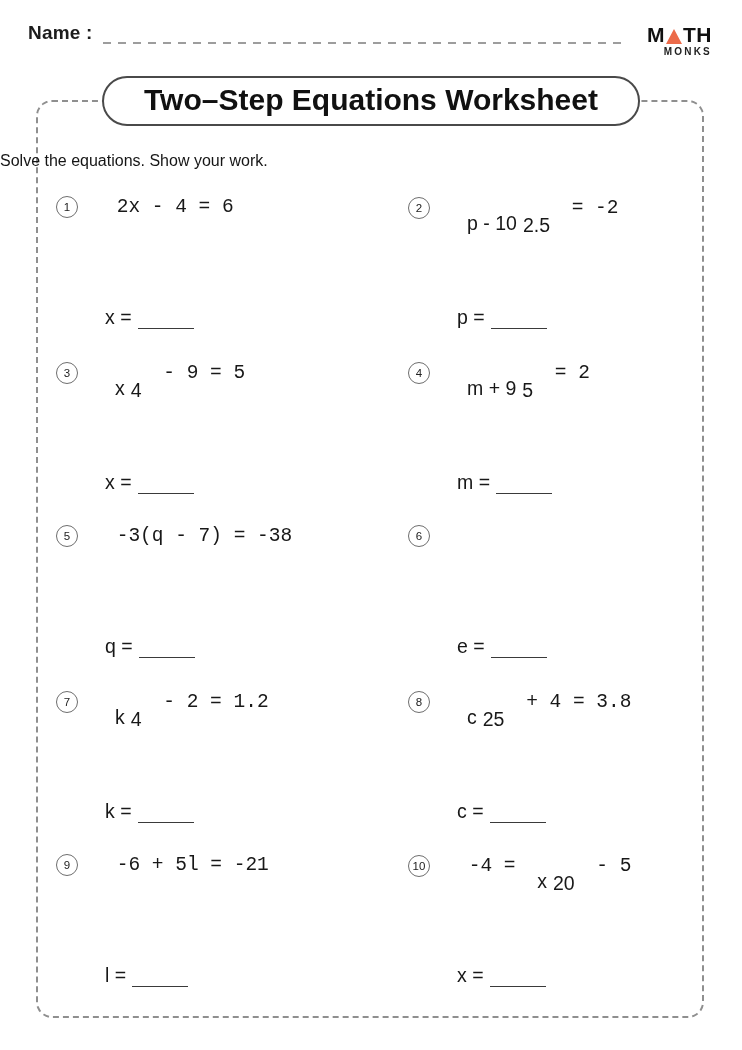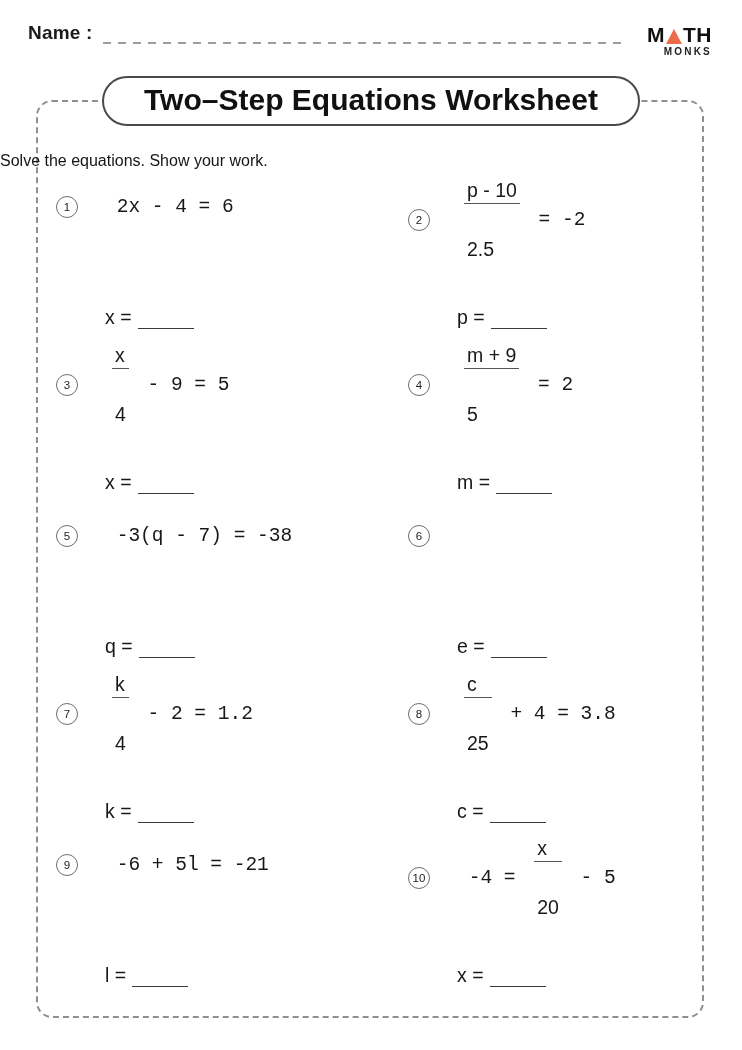--- a/index.html
+++ b/index.html
@@ -39,21 +39,21 @@
     display:grid;grid-template-columns:352px 1fr;grid-auto-rows:164.5px;z-index:1;
   }
   .problem{position:relative;}
   .p-head{display:flex;align-items:center;min-height:54px;}
   .p-num{
     width:22px;height:22px;border:1px solid #6e6e6e;border-radius:50%;flex:none;
     display:flex;align-items:center;justify-content:center;font-size:11.5px;color:#222;box-sizing:border-box;
   }
   .p-eq{margin-left:27px;font-size:19.5px;display:flex;align-items:center;color:#181818;}
   .eq-text{white-space:pre;font-family:Liberation Mono, monospace;}
-  .frac{display:inline-flex;flex-direction:column;align-items:flex-start;margin:0 7px;line-height:1.1;}
+  .frac{display:inline-flex;flex-direction:row;align-items:flex-end;margin:0 7px;line-height:1.1;}
   .frac .num{padding:0 3px 2px;}
   .frac .bar{align-self:stretch;height:0;border-top:1.7px solid #555;}
   .frac .den{padding:2px 3px 0;margin-top:33px;}
   .p-answer{position:absolute;left:49px;top:126px;font-size:19.5px;display:flex;align-items:flex-end;color:#181818;}
   .answer-text{white-space:pre;}
   .answer-blank{width:56px;height:2px;border-bottom:1.8px solid #3a3a3a;margin-left:6px;}
 </style>
 </head>
 <body>
 

